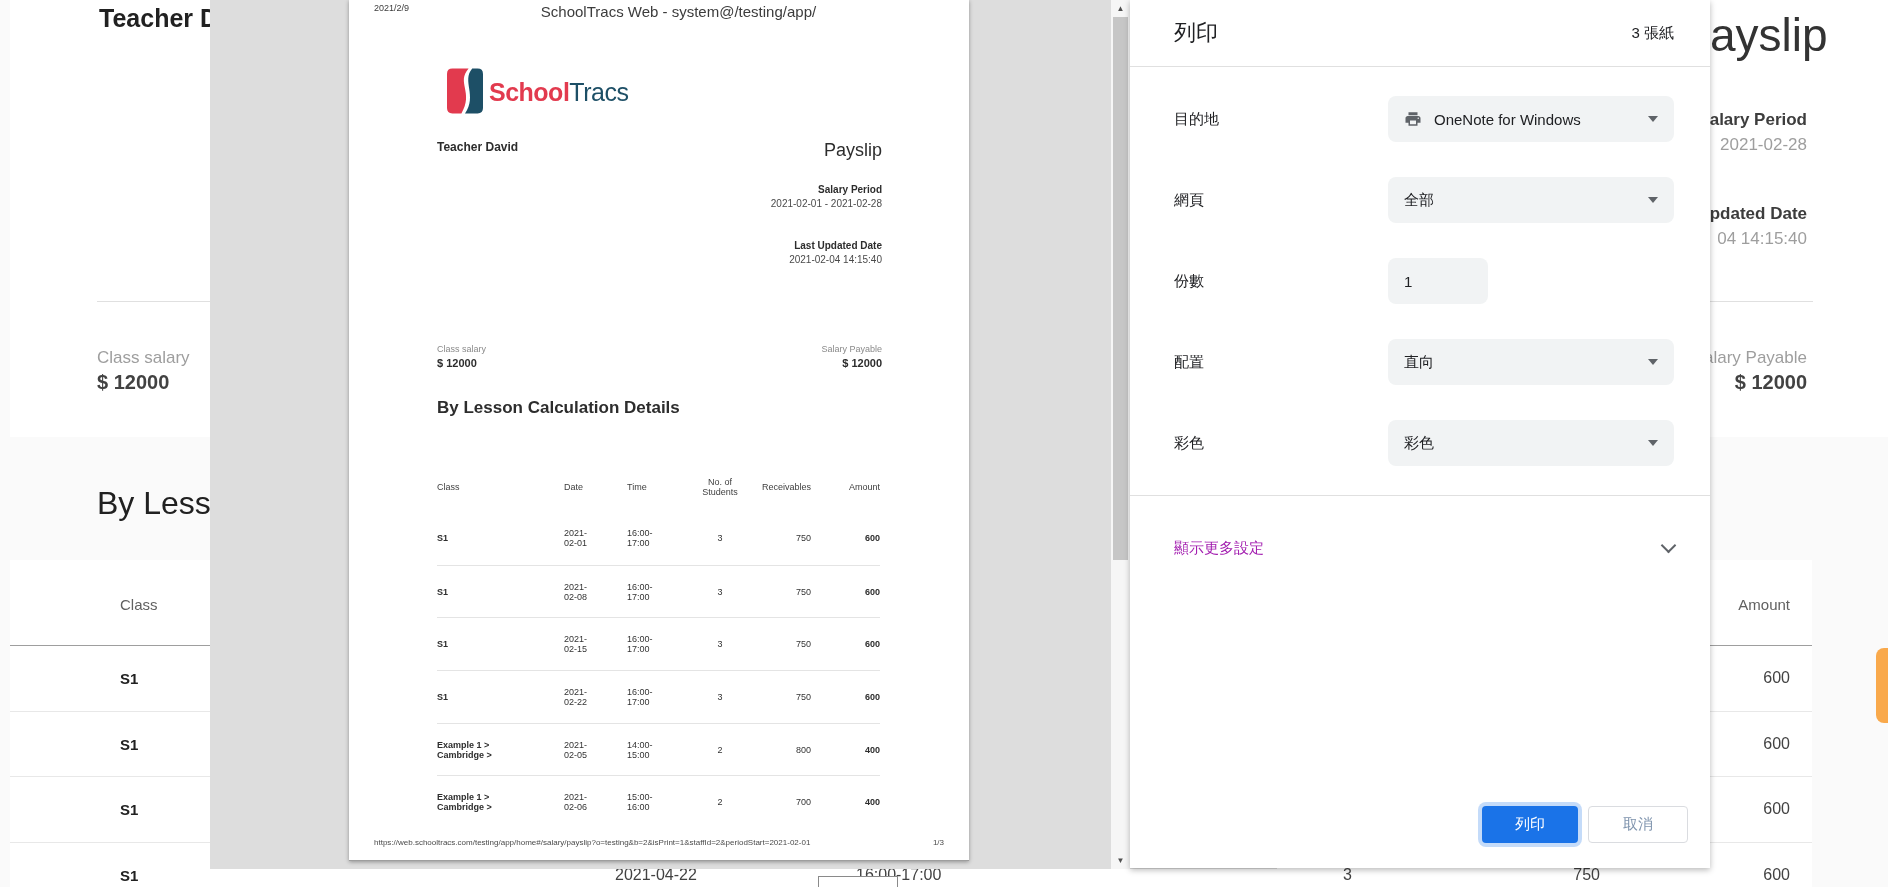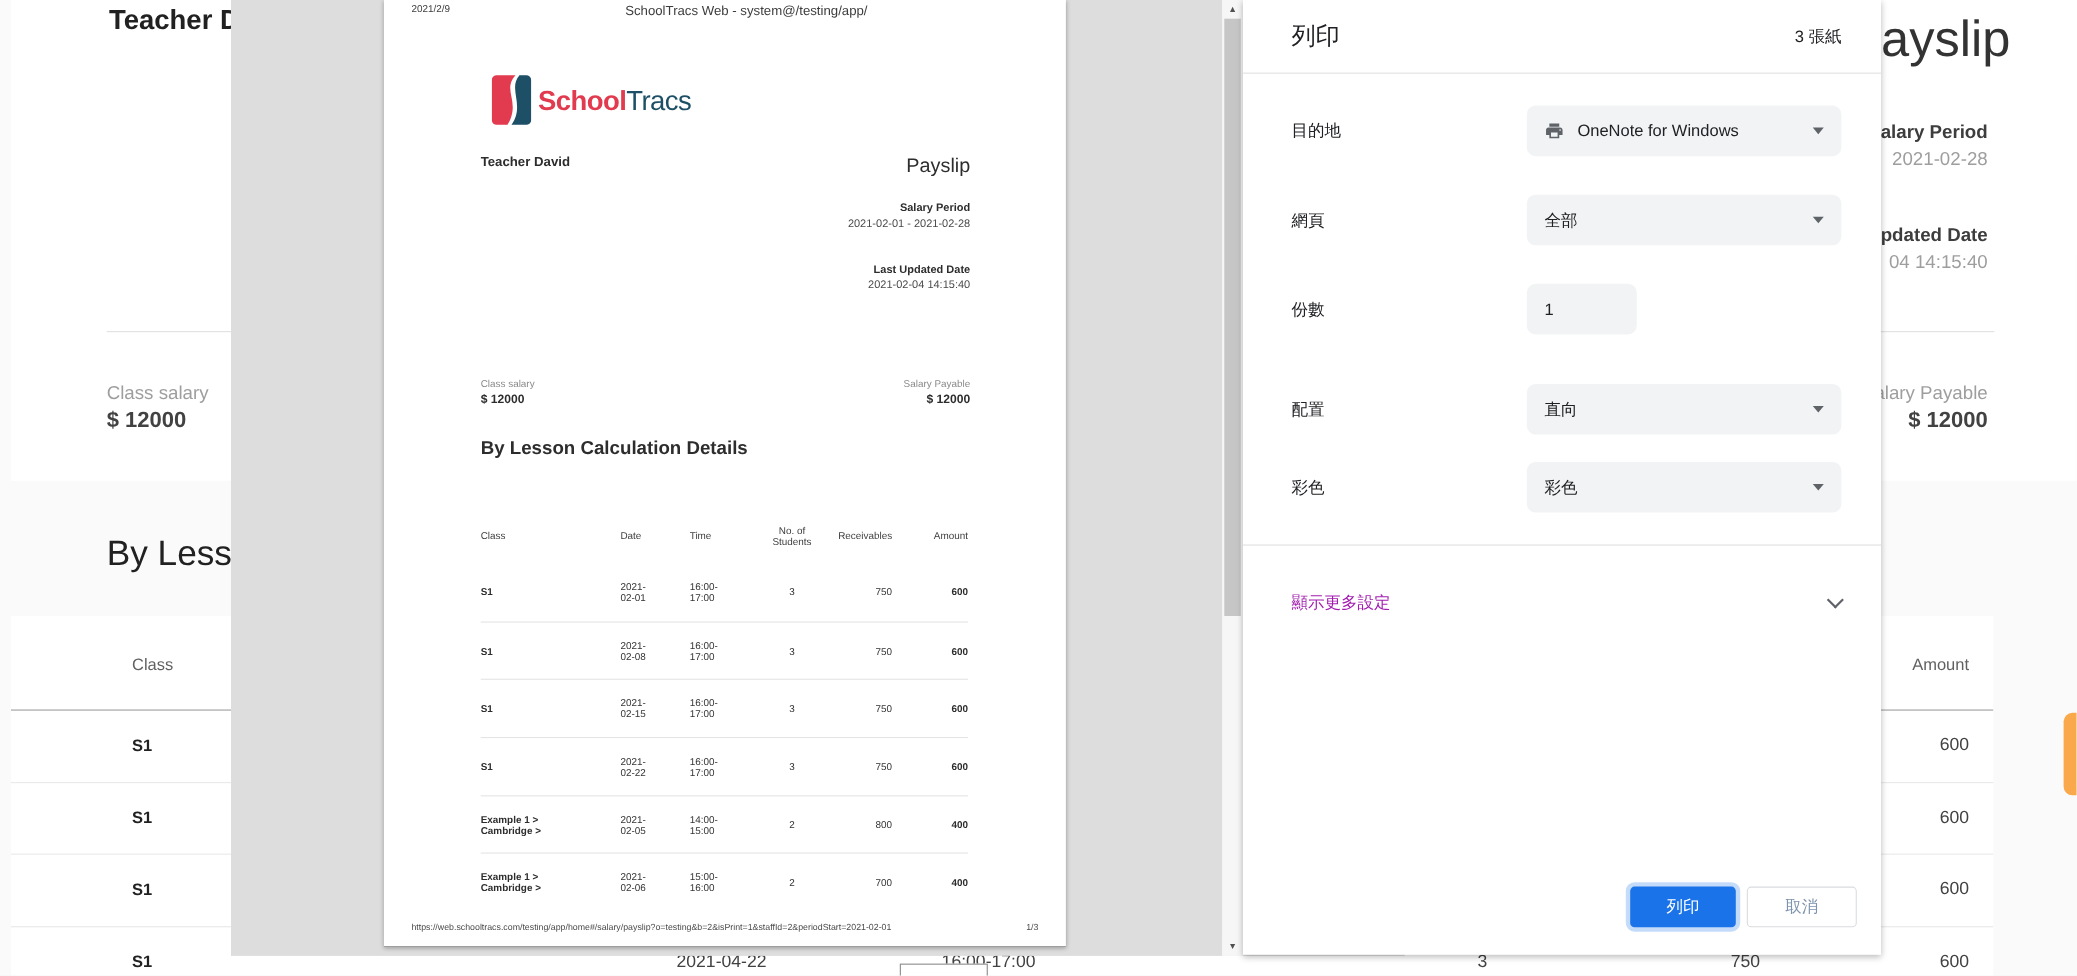--- a/index.html
+++ b/index.html
@@ -37,21 +37,21 @@
   .bg-rv { right:212px; }
   .bg-a  { right:22px; }
 
   .bg-popup { left:818px; top:876px; width:80px; height:11px; background:#fff; border:1px solid #8a8a8a; overflow:hidden; font-size:11px; color:#333; padding:12px 0 0 10px; }
   .feedback-tab { right:0; top:648px; width:12px; height:75px; border-radius:8px 0 0 8px; }
 
   
   .preview-backdrop { left:210px; top:0; width:1067px; height:869px; background:#ddd; }
   .preview-page { position:absolute; left:139px; top:0; width:620px; height:861px; background:#fff; box-shadow:0 1px 4px rgba(0,0,0,.35); border-bottom:1px solid #9e9e9e; }
   .pv-meta-date { left:25px; top:3px; font-size:9px; color:#3c3c3c; }
-  .pv-meta-title { left:0; right:0; top:3px; text-align:center; font-size:12px; color:#3c3c3c;padding-left:39px; }
+  .pv-meta-title { left:0; right:0; top:3px; text-align:center; font-size:15px; color:#3c3c3c;padding-left:39px; }
   .pv-logo { left:98px; top:68px; width:36px; height:46px; }
   .pv-wordmark { left:140px; top:78px; font-size:25px; letter-spacing:-0.5px; white-space:nowrap; }
   .pv-wordmark .school { font-weight:700; }
   .pv-teacher { left:88px; top:140px; font-size:12px; font-weight:700; color:#2d2d2d; }
   .pv-doc-title { right:87px; top:140px; font-size:18px; color:#2d2d2d; }
   .pv-sp-label { right:87px; top:184px; font-size:10px; font-weight:700; color:#2d2d2d; }
   .pv-sp-value { right:87px; top:198px; font-size:10px; color:#4a4a4a; }
   .pv-lu-label { right:87px; top:240px; font-size:10px; font-weight:700; color:#2d2d2d; }
   .pv-lu-value { right:87px; top:254px; font-size:10px; color:#4a4a4a; }
   .pv-cs-label { left:88px; top:344px; font-size:9px; color:#8a8a8a; }
@@ -305,21 +305,21 @@
         <span class="ctl-text">OneNote for Windows</span>
         <span class="caret"></span>
       </div>
     </div>
 
     <div class="abs pd-row" style="top:258px">
       <div class="pd-label">份數</div>
       <input class="pd-copies-input" value="1" style="">
     </div>
 
-    <div class="abs pd-row" style="top:349px">
+    <div class="abs pd-row" style="top:339px">
       <div class="pd-label">配置</div>
       <div class="pd-control">
         <span class="ctl-text">直向</span>
         <span class="caret"></span>
       </div>
     </div>
 
     <div class="abs pd-row" style="top:420px">
       <div class="pd-label">彩色</div>
       <div class="pd-control">

